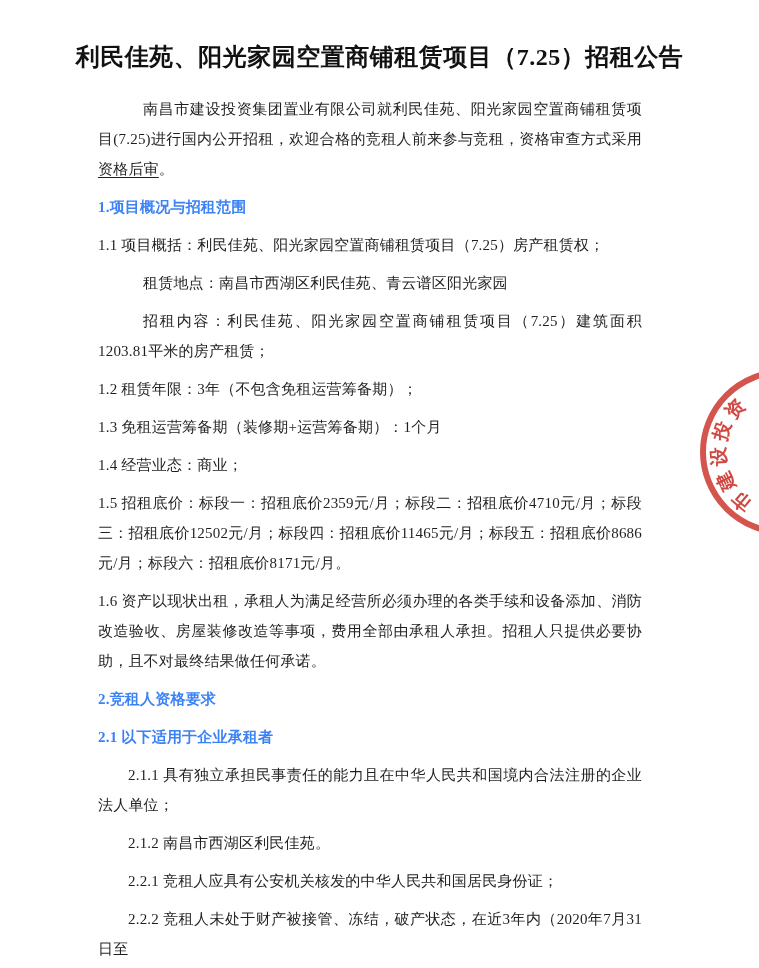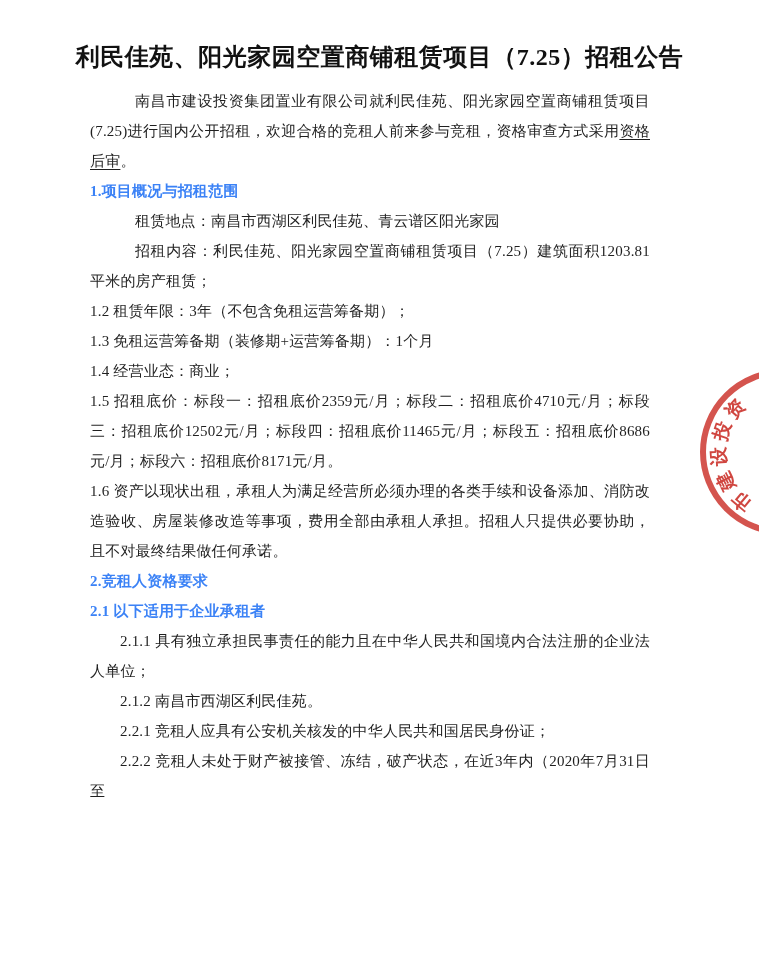--- a/index.html
+++ b/index.html
@@ -30,21 +30,21 @@
   }
   .body-col {
     position: relative;
     margin-left: 90px;
     width: 560px;
     font-size: 15px;
     line-height: 30px;
     text-align: justify;
     letter-spacing: 0.2px;
   }
-  .body-col p { margin: 0; }
+  .body-col p { margin: 8px; }
   .indent3 { text-indent: 3em; }
   .indent2 { text-indent: 2em; }
   .bold-heading { font-weight: bold; color: #3b82f6; }
   .u { text-decoration: underline; text-underline-offset: 3px; }
   .seal {
     position: absolute;
     left: 671px;
     top: 340px;
     width: 224px;
     height: 224px;
@@ -63,20 +63,21 @@
 <div class="page">
 
   <h1 class="title">利民佳苑、阳光家园空置商铺租赁项目（7.25）招租公告</h1>
 
   <div class="body-col">
 
     <p class="indent3"><span>南昌市建设投资集团置业有限公司就利民佳苑、阳光家园空置商铺租赁项目(7.25)进行国内公开招租，欢迎合格的竞租人前来参与竞租，资格审查方式采用</span><span class="u">资格后审</span><span>。</span></p>
 
     <p class="bold-heading">1.项目概况与招租范围</p>
 
+    <p>1.1 项目概括：利民佳苑、阳光家园空置商铺租赁项目（7.25）房产租赁权；</p>
 
     <p class="indent3">租赁地点：南昌市西湖区利民佳苑、青云谱区阳光家园</p>
 
     <p class="indent3">招租内容：利民佳苑、阳光家园空置商铺租赁项目（7.25）建筑面积1203.81平米的房产租赁；</p>
 
 
     <p>1.2 租赁年限：3年（不包含免租运营筹备期）；</p>
 
     <p>1.3 免租运营筹备期（装修期+运营筹备期）：1个月</p>
 

